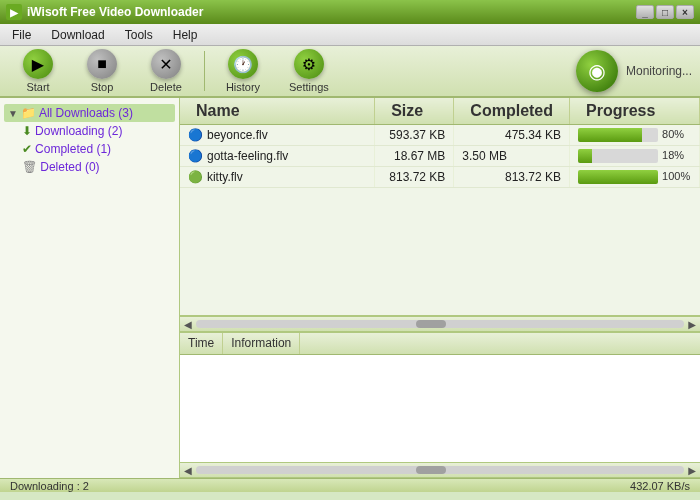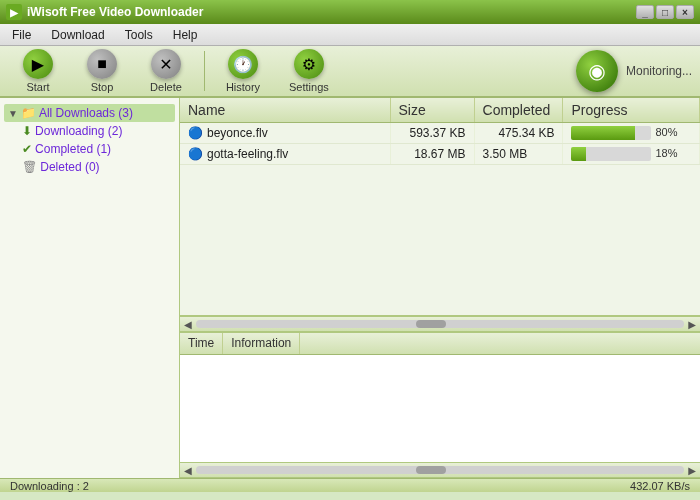--- a/index.html
+++ b/index.html
@@ -141,24 +141,24 @@
     }
     .file-table {
       width: 100%;
       border-collapse: collapse;
       min-width: 400px;
     }
     .file-table th {
       background: linear-gradient(to bottom, #e8f0d8, #d0e0b0);
       border-bottom: 1px solid #a0b870;
       border-right: 1px solid #c0d090;
-      padding: 4px 8px;
+      padding: 4px 16px;
       text-align: left;
-      font-size: 14px;
-      font-weight: normal;
+      font-size: 16px;
+      font-weight: bold;
       color: #333;
       position: sticky;
       top: 0;
     }
     .file-table td {
       padding: 3px 8px;
       border-bottom: 1px solid #e0e8d0;
       border-right: 1px solid #e8f0d8;
       font-size: 12px;
       color: #222;
@@ -345,20 +345,33 @@
               <td style="text-align: left;">3.50 MB</td>
               <td>
                 <div class="progress-cell">
       <div class="progress-bar-container">
         <div class="progress-bar-fill" style="width:18%"></div>
       </div>
       <span class="progress-text">18%</span>
     </div>
               </td>
             </tr>
+            <tr>
+              <td><span style="margin-right:4px;">🟢</span>kitty.flv</td>
+              <td style="text-align: right;">813.72 KB</td>
+              <td style="text-align: right;">813.72 KB</td>
+              <td>
+                <div class="progress-cell">
+      <div class="progress-bar-container">
+        <div class="progress-bar-fill" style="width:100%"></div>
+      </div>
+      <span class="progress-text">100%</span>
+    </div>
+              </td>
+            </tr>
           </tbody>
       </table>
     </div>
 
     <div class="scroll-nav">
       <span class="scroll-nav-arrow">◀</span>
       <div class="scroll-track">
         <div class="scroll-thumb"></div>
       </div>
       <span class="scroll-nav-arrow">▶</span>

